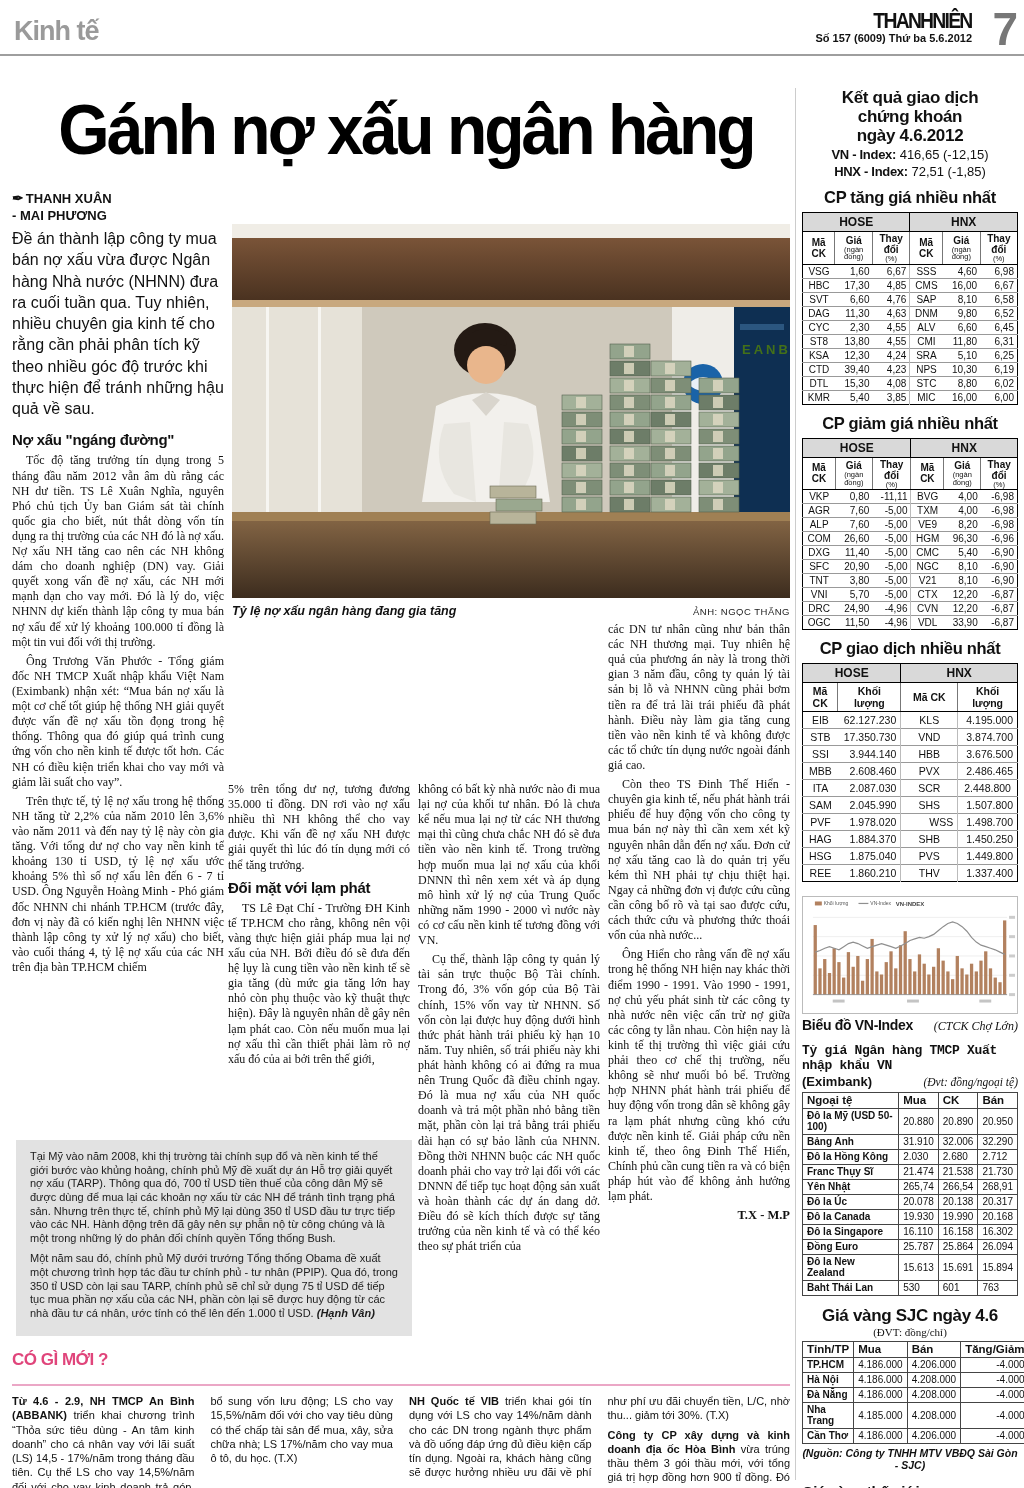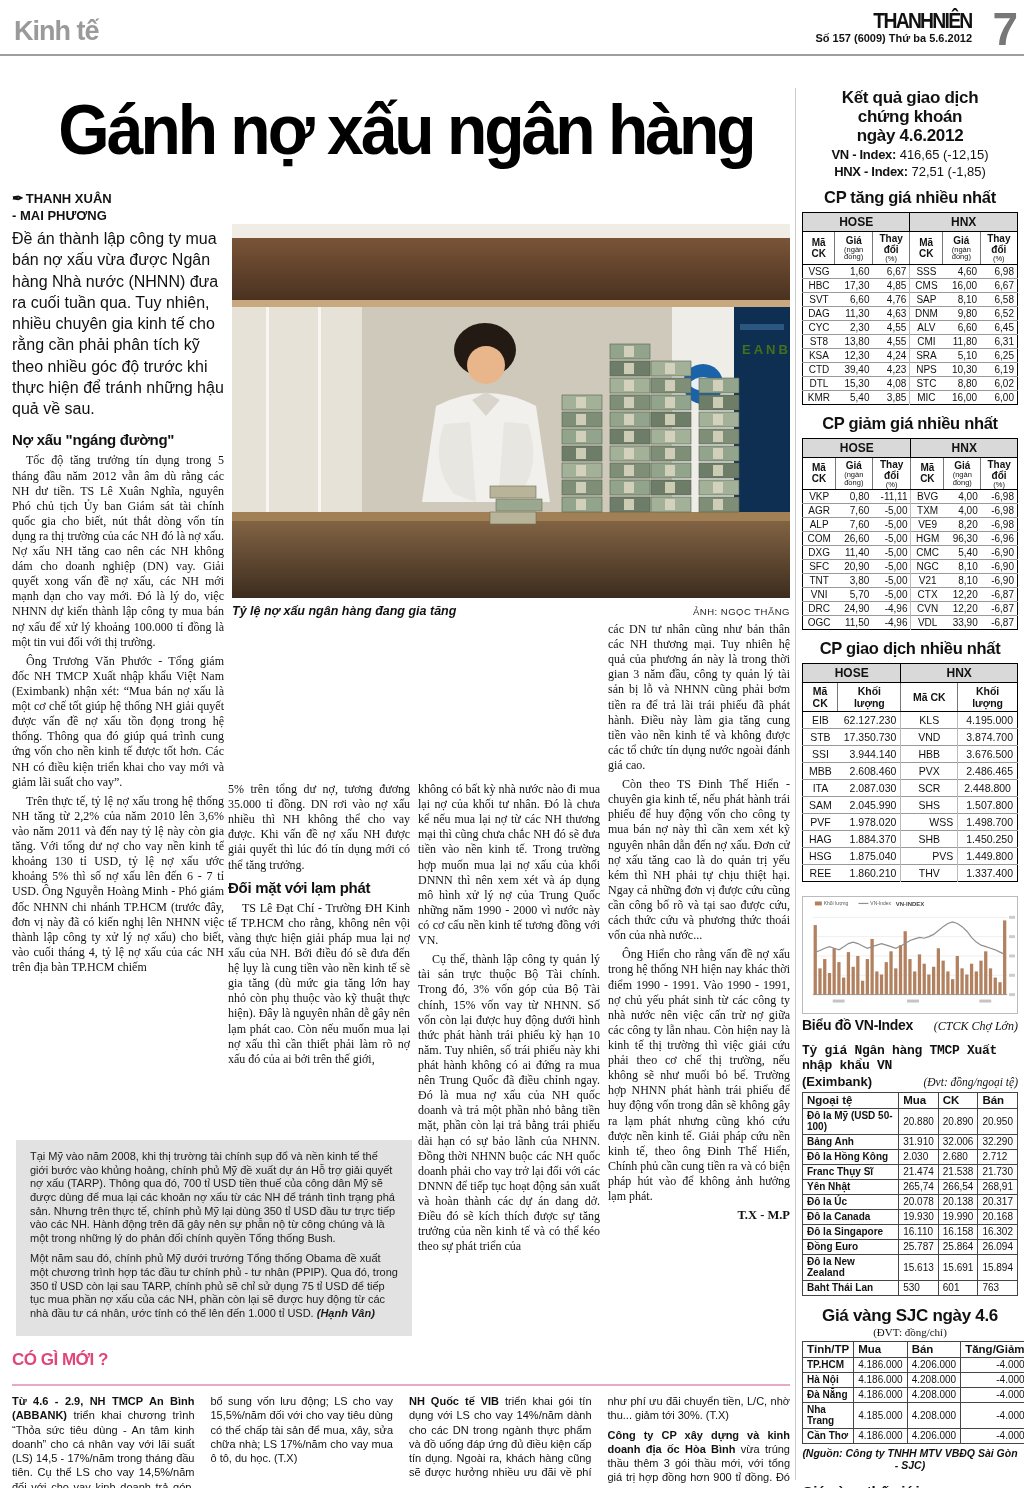--- a/index.html
+++ b/index.html
@@ -554,21 +554,21 @@
           </tr>
           <tr>
             <td style="text-align: center;">HAG</td>
             <td style="text-align: right;">1.884.370</td>
             <td style="text-align: center; border-left: 1px solid rgb(187, 187, 187);">SHB</td>
             <td style="text-align: right;">1.450.250</td>
           </tr>
           <tr>
             <td style="text-align: center;">HSG</td>
             <td style="text-align: right;">1.875.040</td>
-            <td style="border-left: 1px solid rgb(187, 187, 187);">PVS</td>
+            <td style="text-align: center; border-left: 1px solid rgb(187, 187, 187);">PVS</td>
             <td style="text-align: right;">1.449.800</td>
           </tr>
           <tr>
             <td style="text-align: center;">REE</td>
             <td style="text-align: right;">1.860.210</td>
             <td style="text-align: center; border-left: 1px solid rgb(187, 187, 187);">THV</td>
             <td style="text-align: right;">1.337.400</td>
           </tr>
         </tbody>
     </table>

